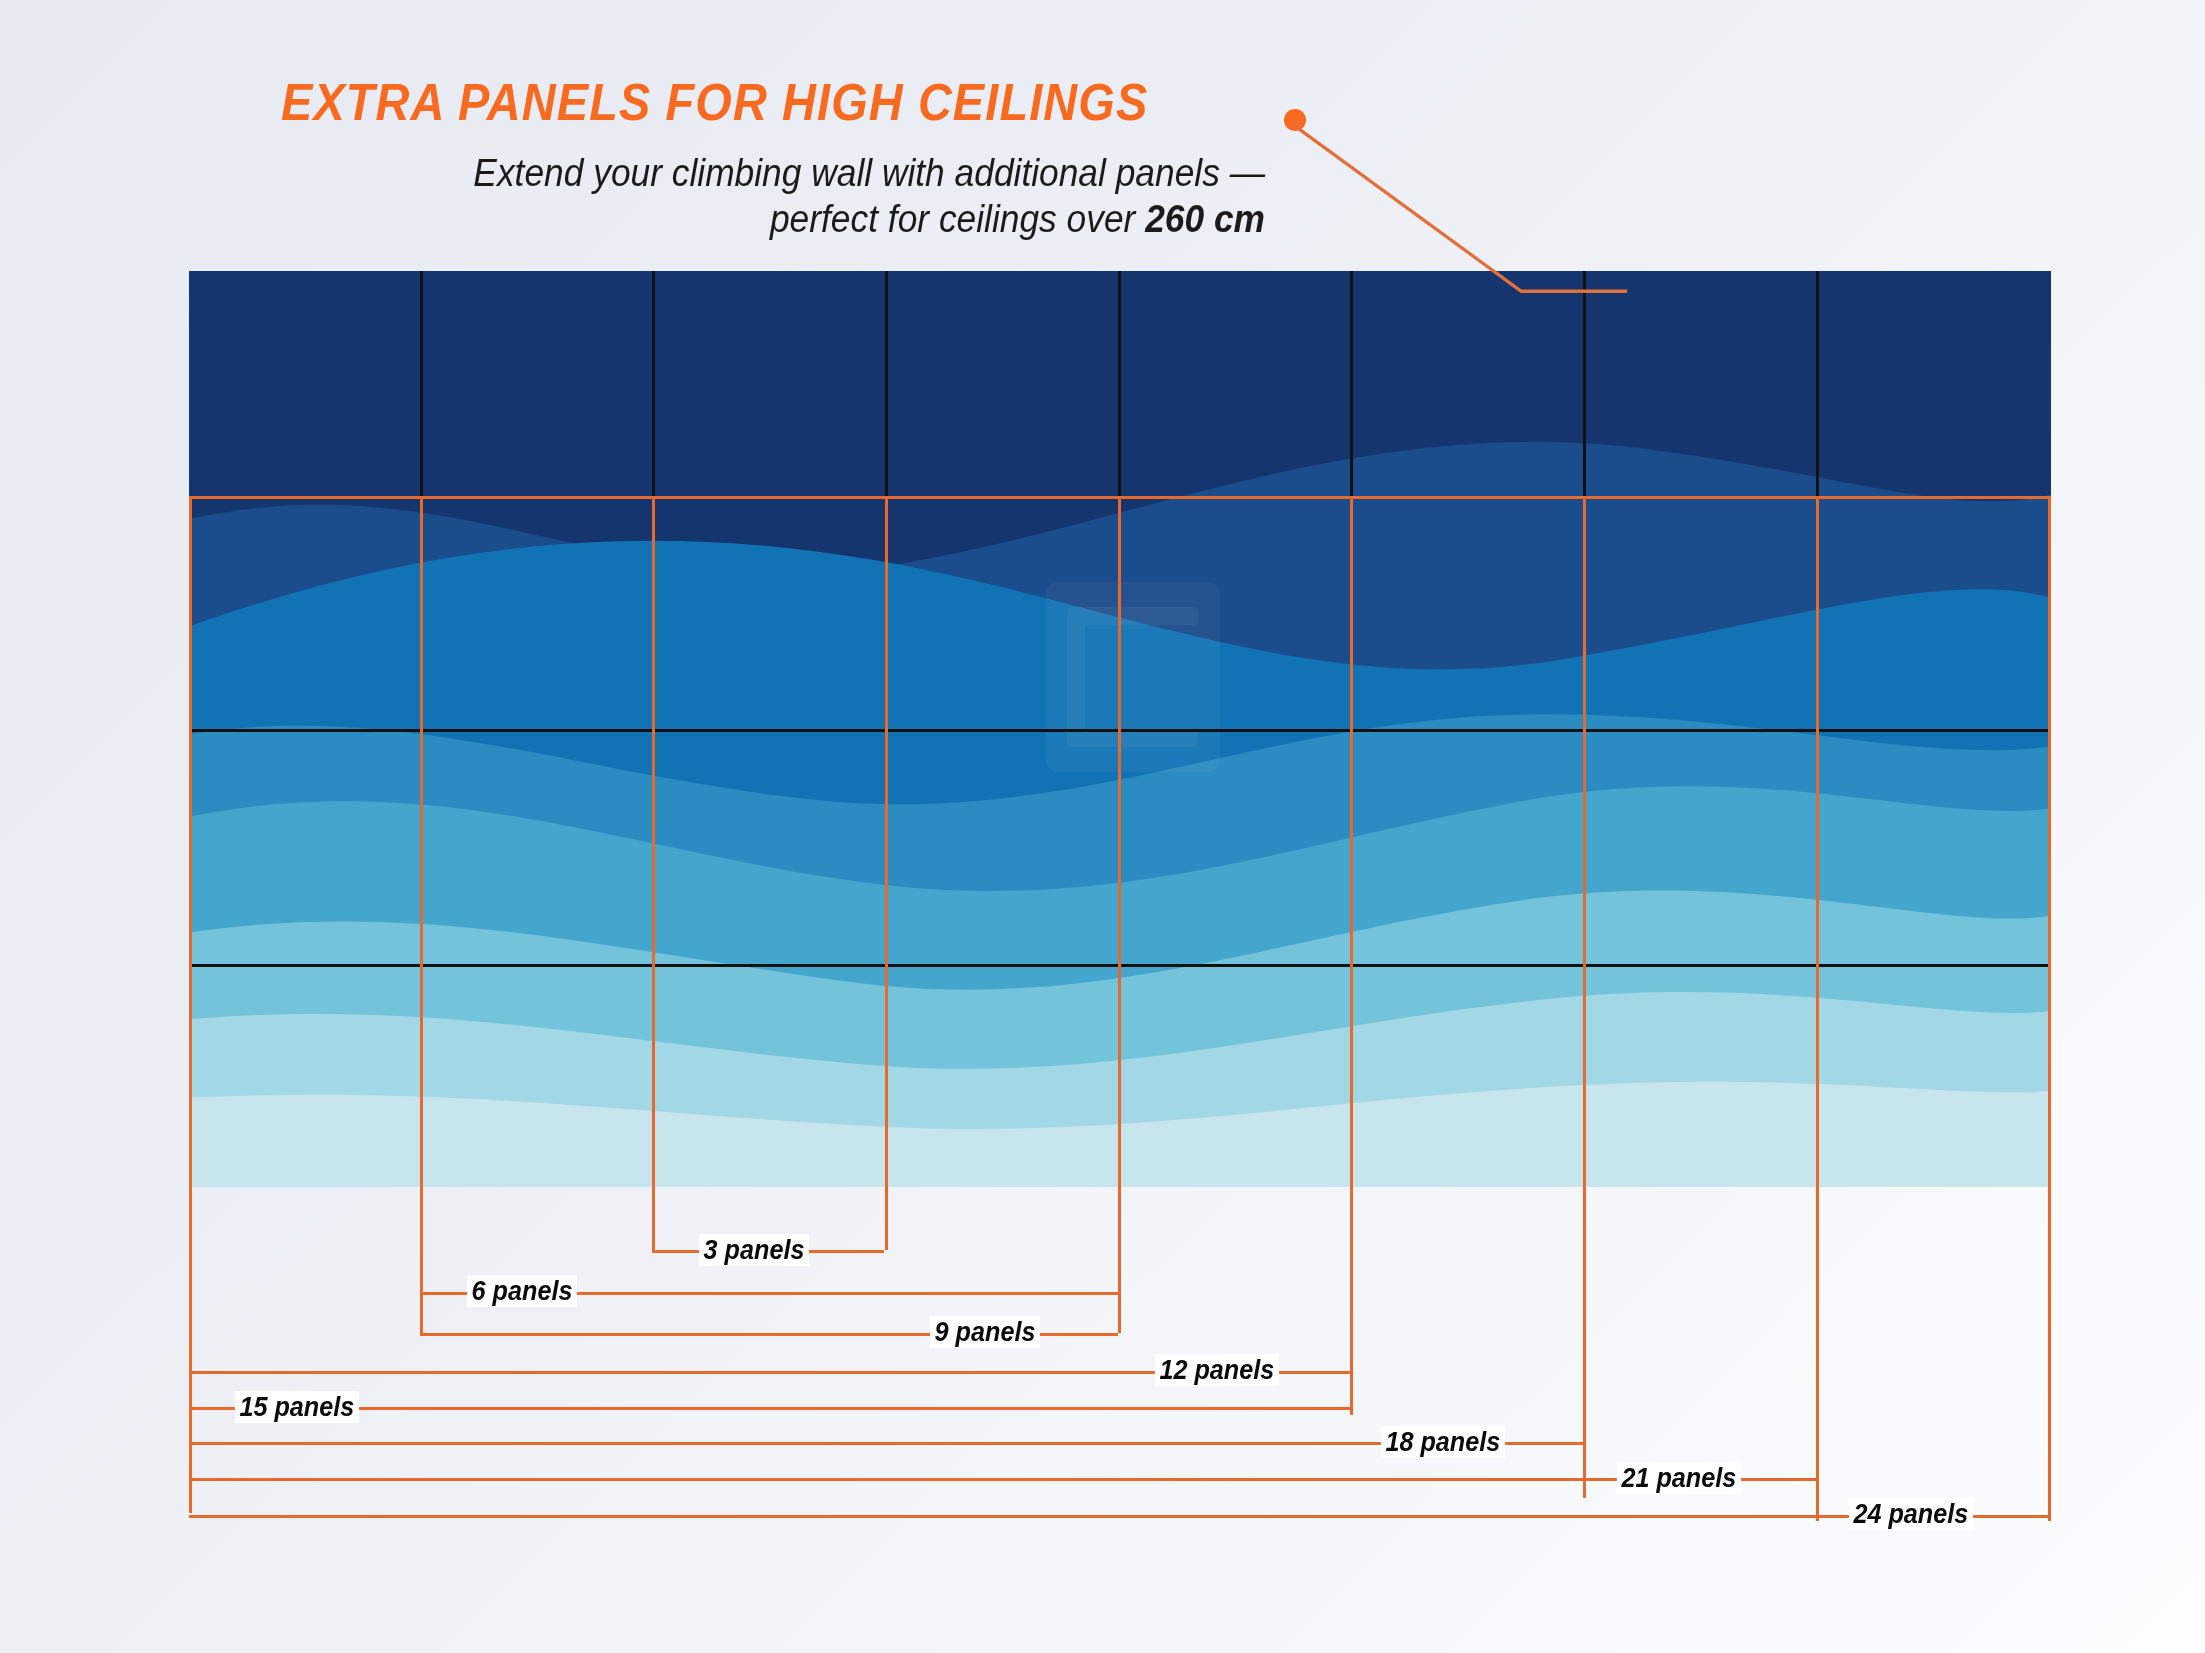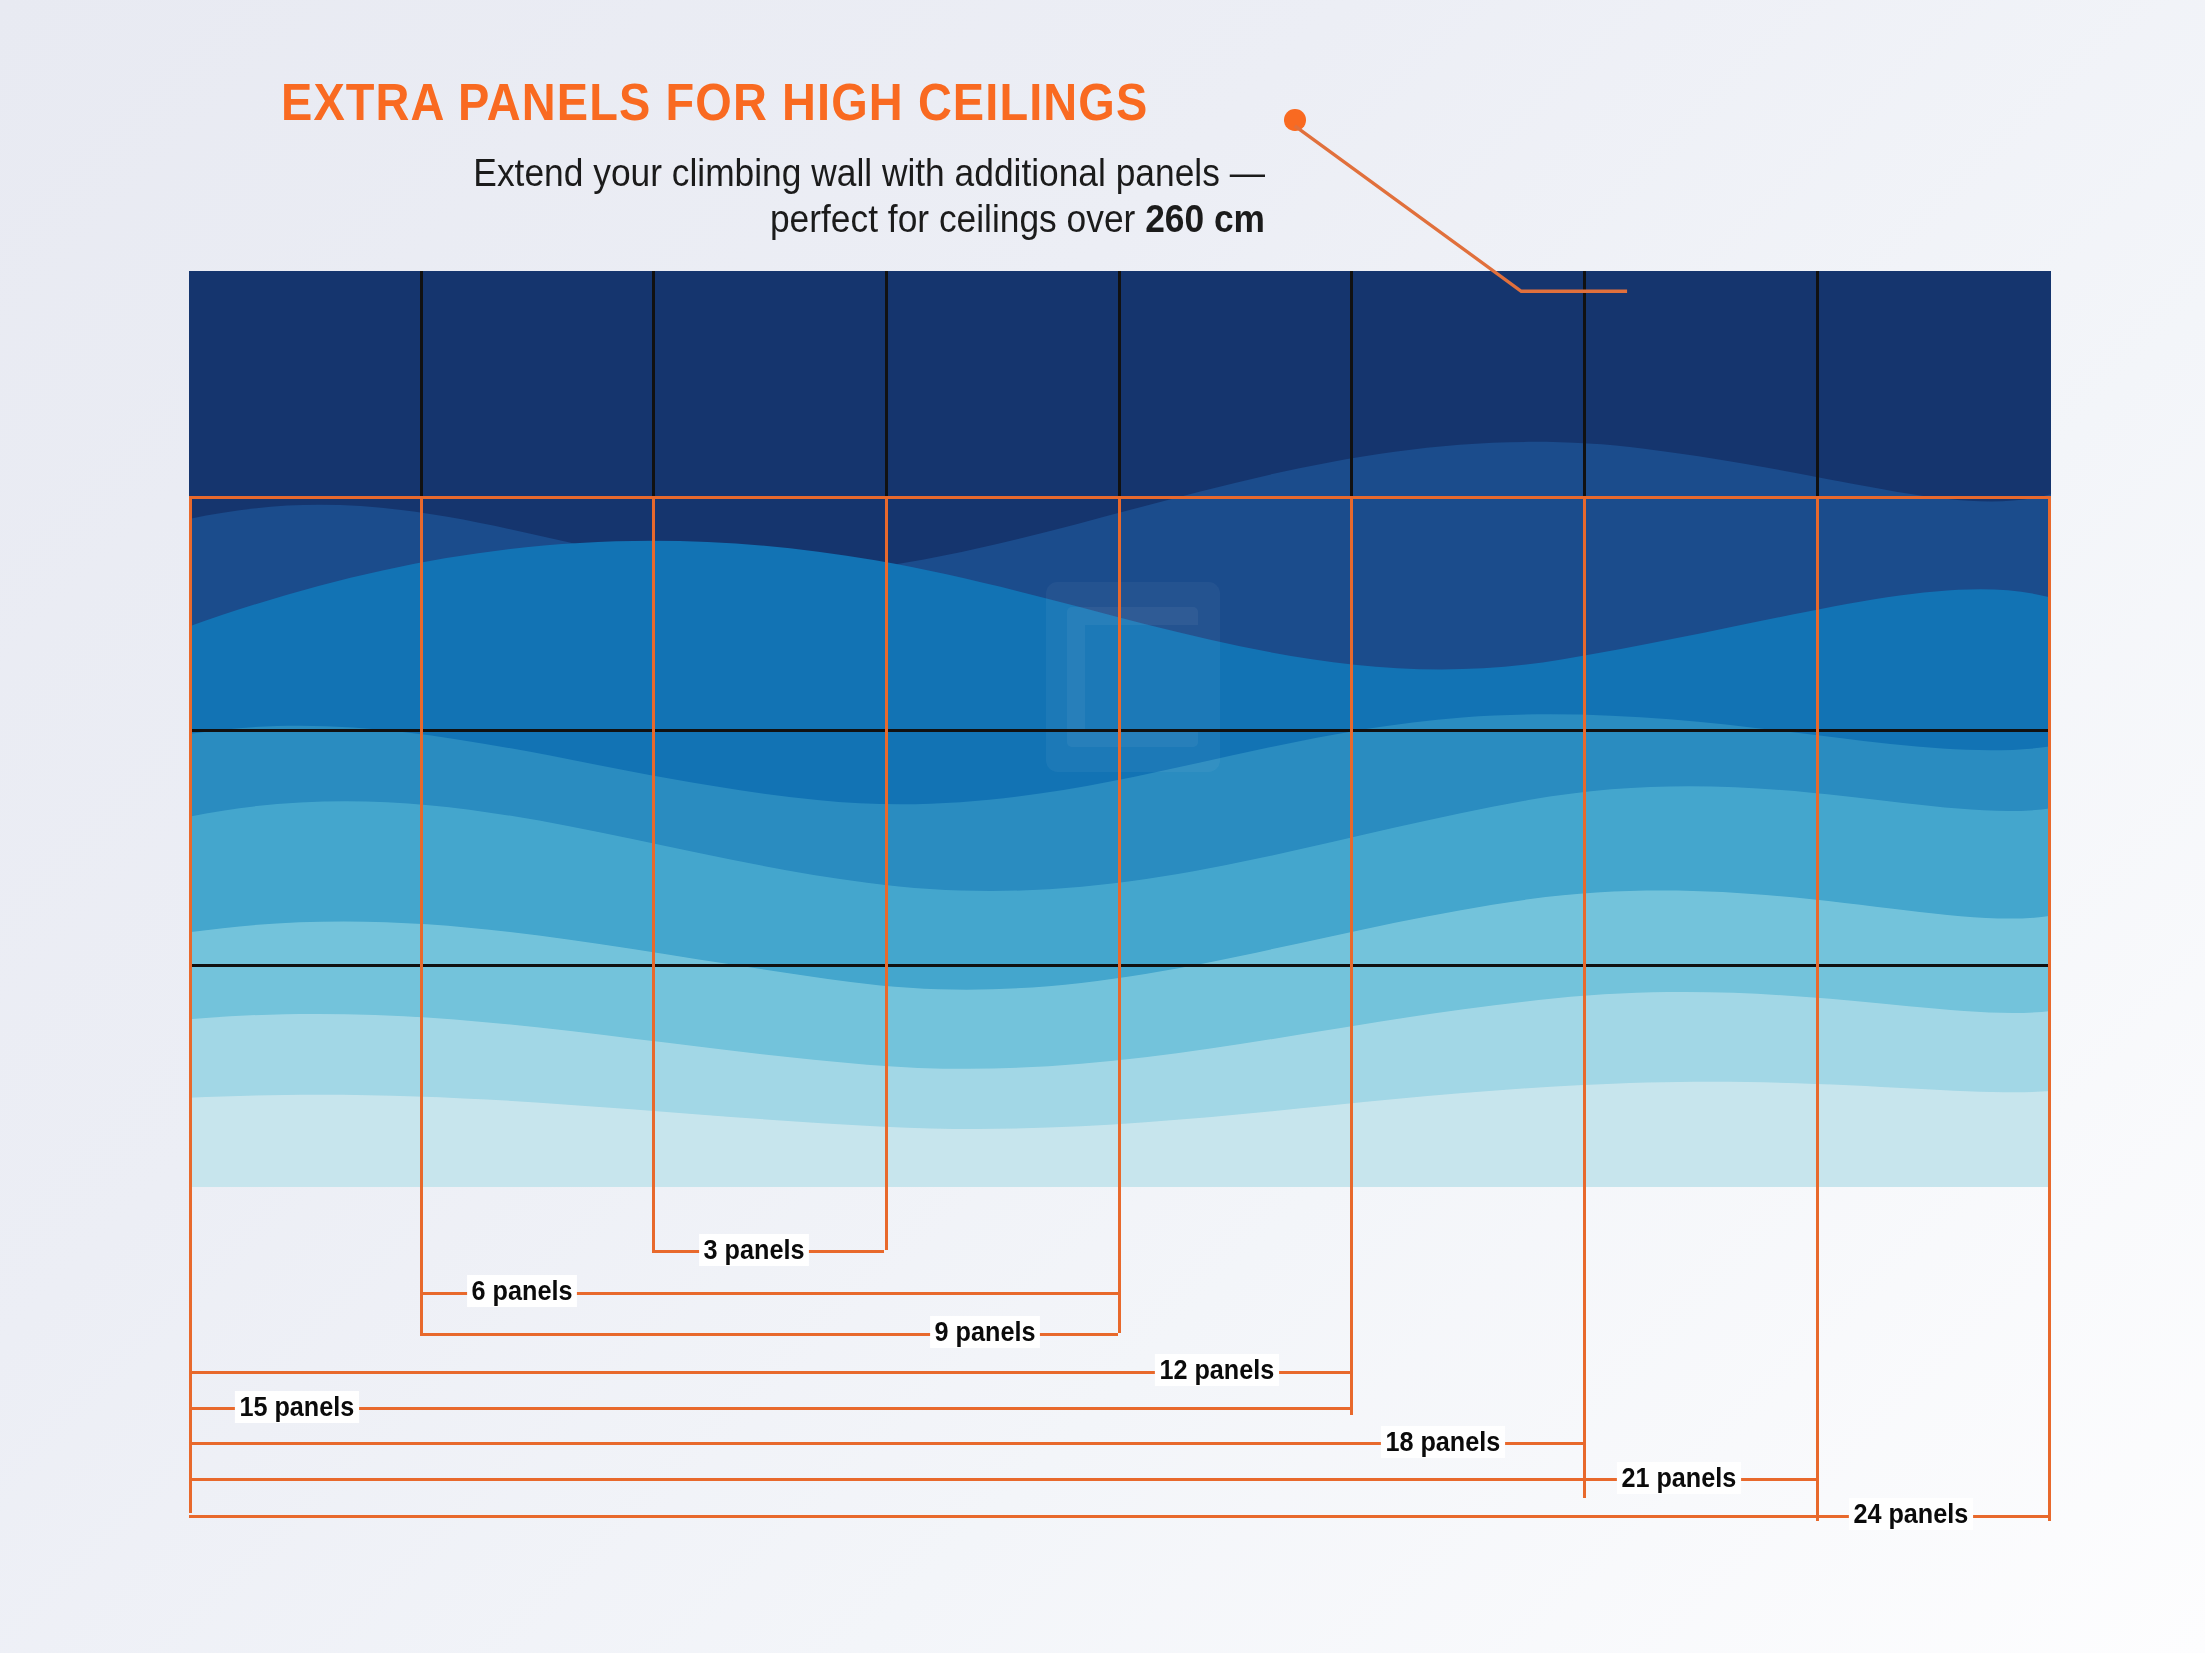--- a/index.html
+++ b/index.html
@@ -2,21 +2,21 @@
 <html style="font-size:13.2px"><head>
 <meta charset="utf-8">
 <style>
   html,body{margin:0;padding:0;}
   body{
     width:2205px;height:1654px;overflow:hidden;
     font-family:"Liberation Sans", sans-serif;
     background:linear-gradient(135deg,#e8eaf2 0%,#eceef5 35%,#f3f5f9 65%,#fdfdfe 100%);
     position:relative;
   }
-  #stage{position:absolute;inset:0;}
+  #stage{position:absolute;inset:0;font-style:italic;}
 
   
   .title{
     position:absolute;left:281px;top:73px;
     font-size:51px;font-weight:700;letter-spacing:1.2px;
     color:#f96a21;
     font-family:"Liberation Sans Narrow","Liberation Sans",sans-serif;
     transform:scaleX(.92);transform-origin:left center;
     white-space:nowrap;
   }

